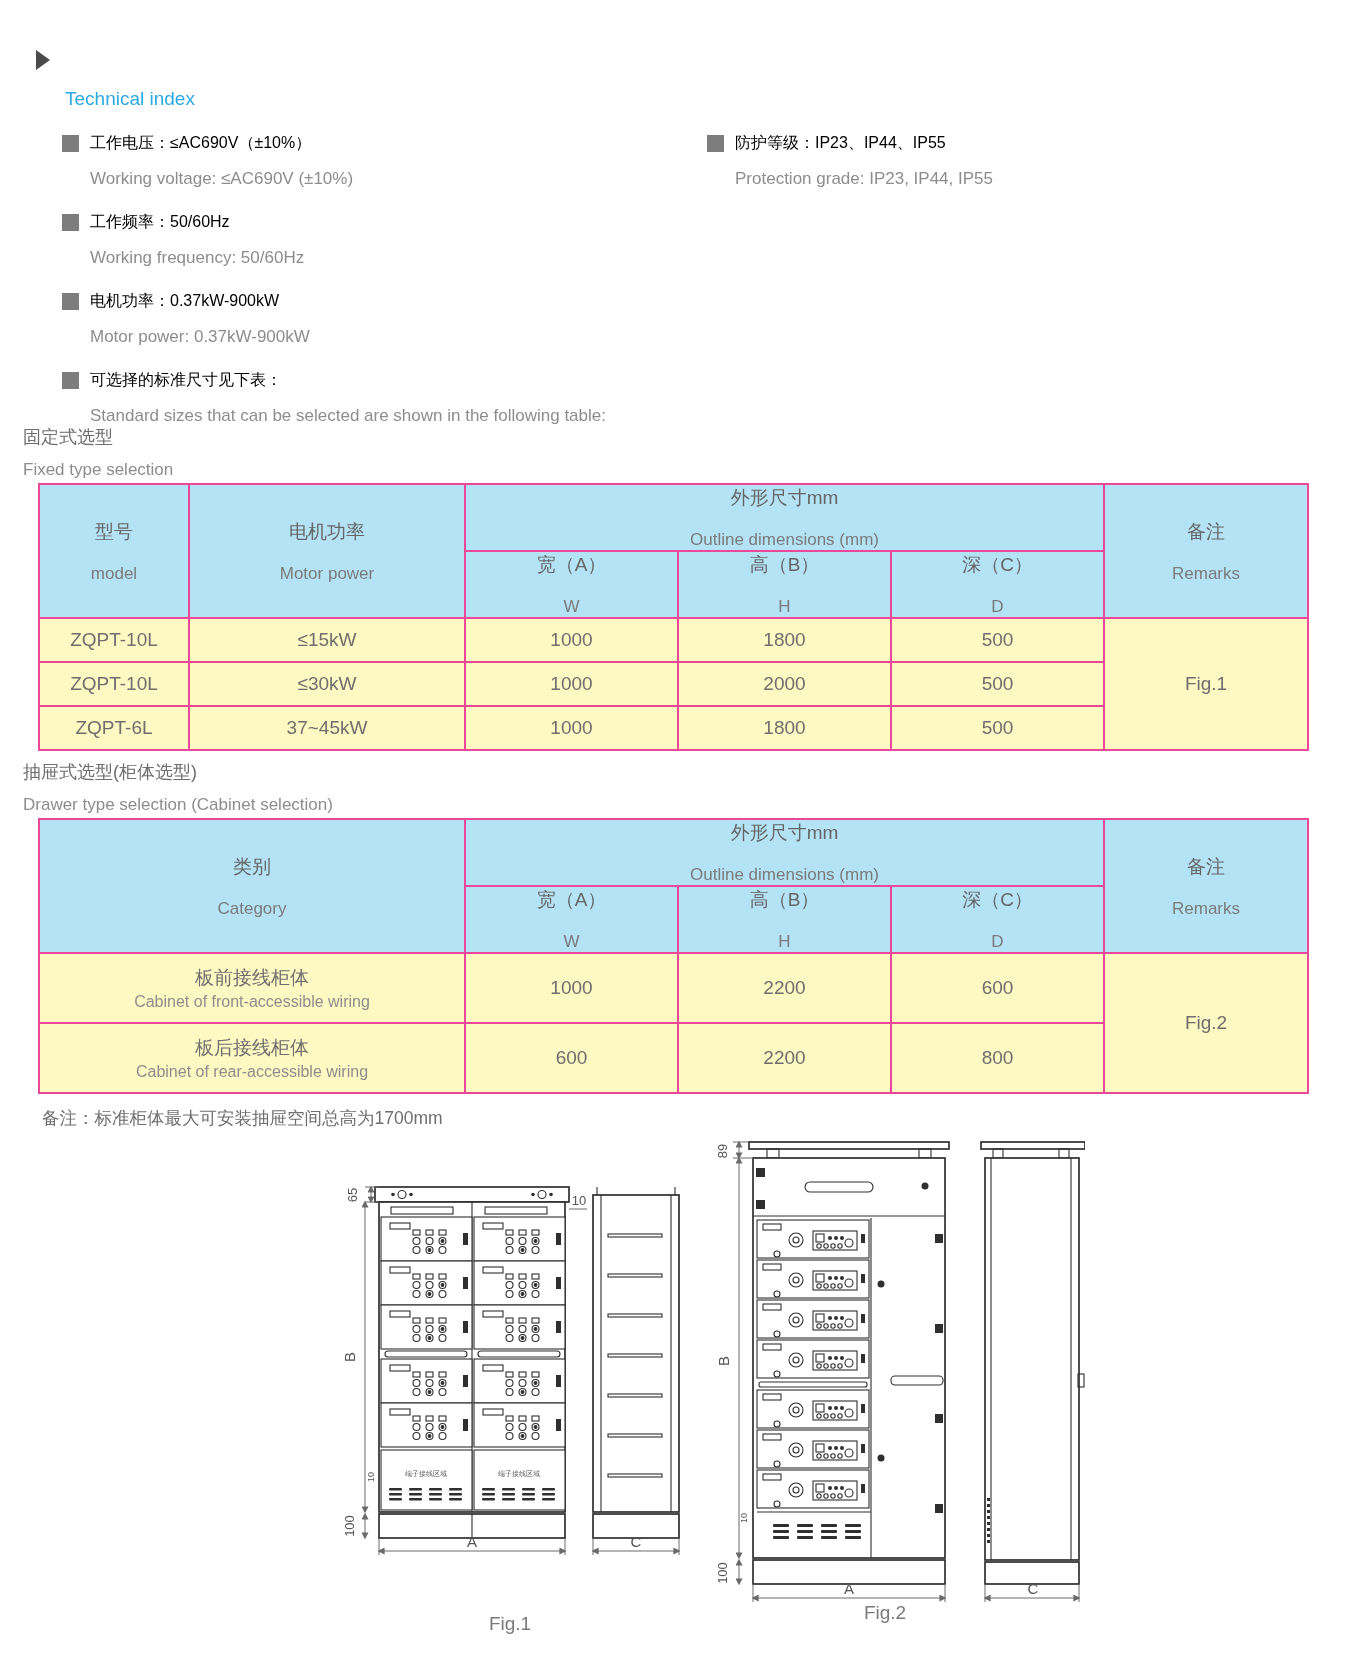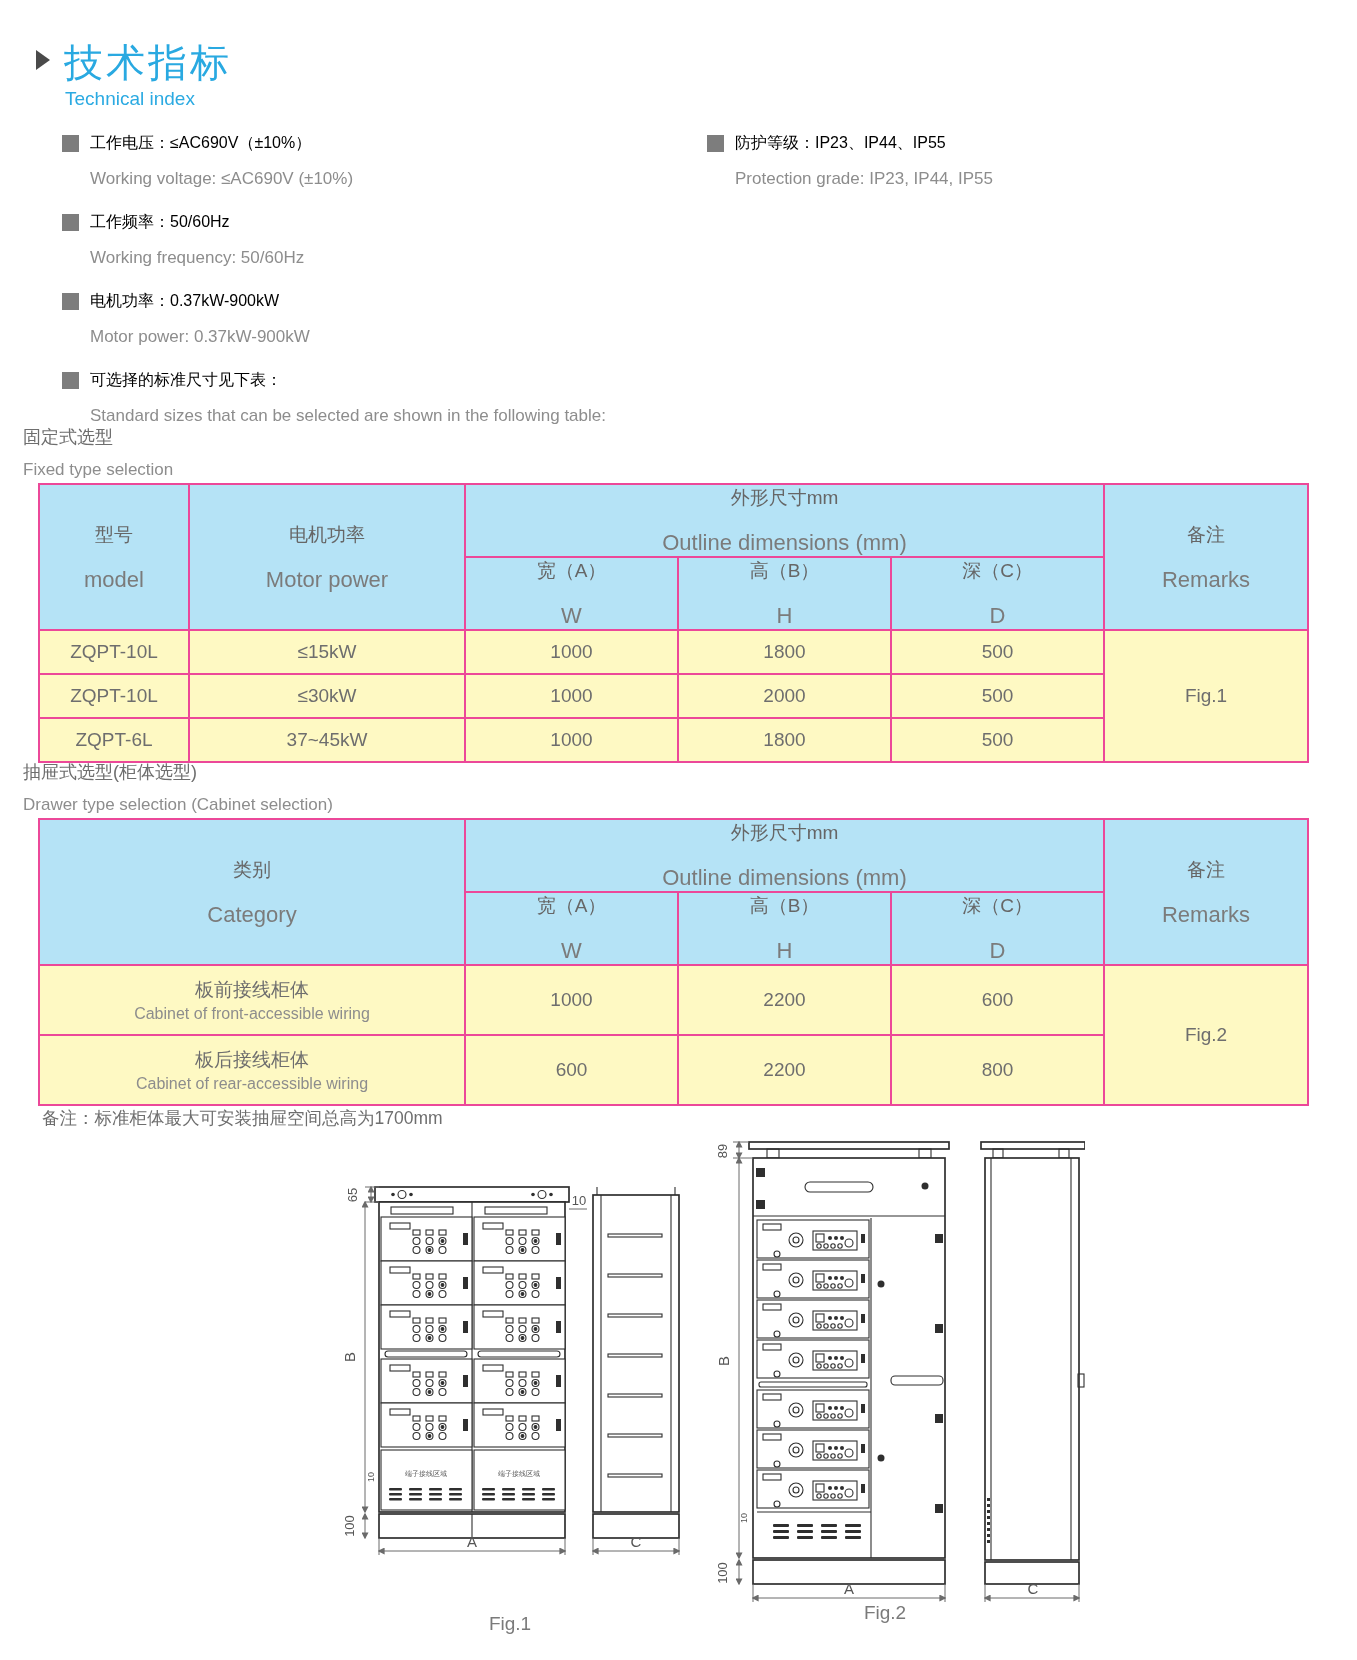--- a/index.html
+++ b/index.html
@@ -24,21 +24,21 @@
   .section-label{position:absolute;left:23px;}
   .sec-zh{font-size:18px;color:#6e6e6e;}
   .sec-en{font-size:17px;color:#8d8d8d;margin-top:11px;}
 
   
   table.spec-table{border-collapse:collapse;position:absolute;left:38px;table-layout:fixed;}
   .spec-table th,.spec-table td{border:2px solid #ec4899;text-align:center;vertical-align:middle;padding:0;}
   .spec-table th{background:#B5E3F6;font-weight:normal;}
   .spec-table td{background:#fef9c3;color:#6e6e6e;font-size:19px;}
   .th-zh{font-size:19px;color:#666;}
-  .th-en{font-size:22px;color:#7b7b7b;margin-top:19px;}
+  .th-en{font-size:17px;color:#7b7b7b;margin-top:19px;}
   .cell-zh{font-size:19px;color:#6e6e6e;}
   .cell-en{font-size:16px;color:#8d8d8d;margin-top:2px;}
   .hrow1{height:64px;} .hrow2{height:62px;} .brow{height:44px;}
   .hrow1b{height:66px;} .hrow2b{height:54px;} .brow2{height:70px;}
 
   
   .note-zh{position:absolute;left:42px;top:1106px;font-size:17.5px;color:#6e6e6e;}
   .note-en{position:absolute;left:42px;top:1135px;font-size:17px;color:#8d8d8d;}
 
   
@@ -59,21 +59,20 @@
   .dimtxtb{fill:#555;font-size:15px;stroke:none;}
   .dimtiny{fill:#555;font-size:9px;stroke:none;}
   .tiny{fill:#555;font-size:7px;stroke:none;}
 </style>
 </head>
 <body>
 
 <div class="page">
 
   <div class="arrow-icon"></div>
-  <div class="page-title">技术指标</div>
   <div class="page-subtitle">Technical index</div>
 
   <div class="specs">
     <div class="spec-col-left">
       <div class="spec-item">
         <div class="zh-line">
             <span class="bullet"></span>
             <span>工作电压：≤AC690V（±10%）</span>
           </div>
         <div class="en-line">Working voltage: ≤AC690V (±10%)</div>

